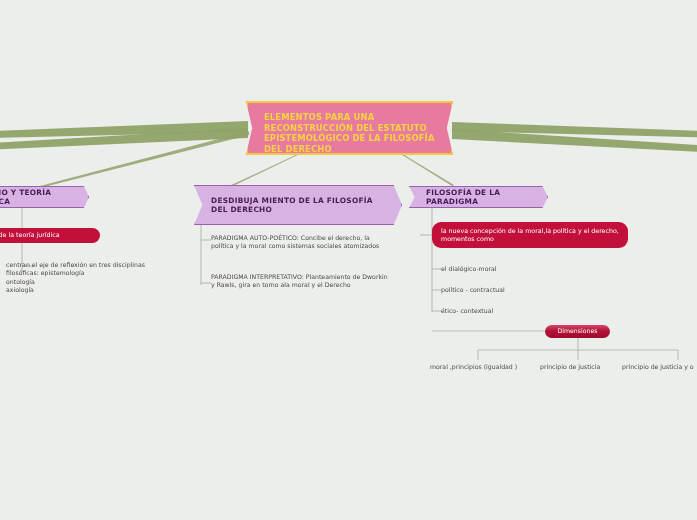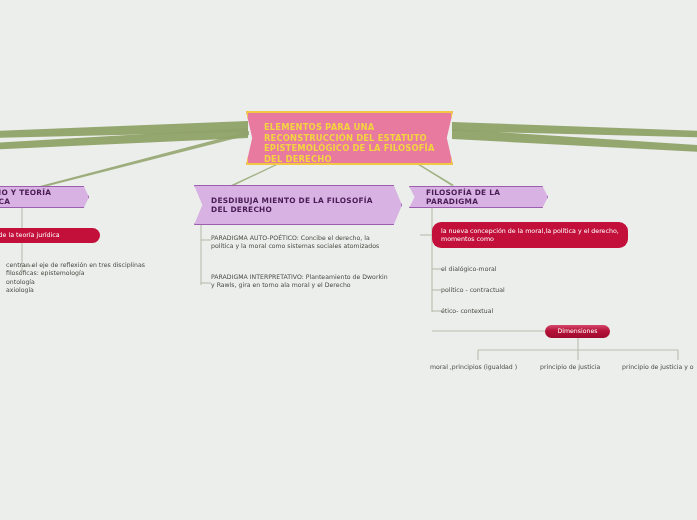--- a/index.html
+++ b/index.html
@@ -27,21 +27,21 @@
     top: 0;
     width: 697px;
     height: 520px;
     pointer-events: none;
   }
 
   
   .root-node {
     position: absolute;
     left: 246px;
-    top: 111px;
+    top: 101px;
     width: 207px;
     height: 54px;
     background: #e8799f;
     border: 2px solid #f2c744;
     box-sizing: border-box;
     clip-path: polygon(0 0, 100% 0, 97% 50%, 100% 100%, 0 100%, 3% 50%);
     text-decoration: underline;
   }
   .root-label {
     position: absolute;

